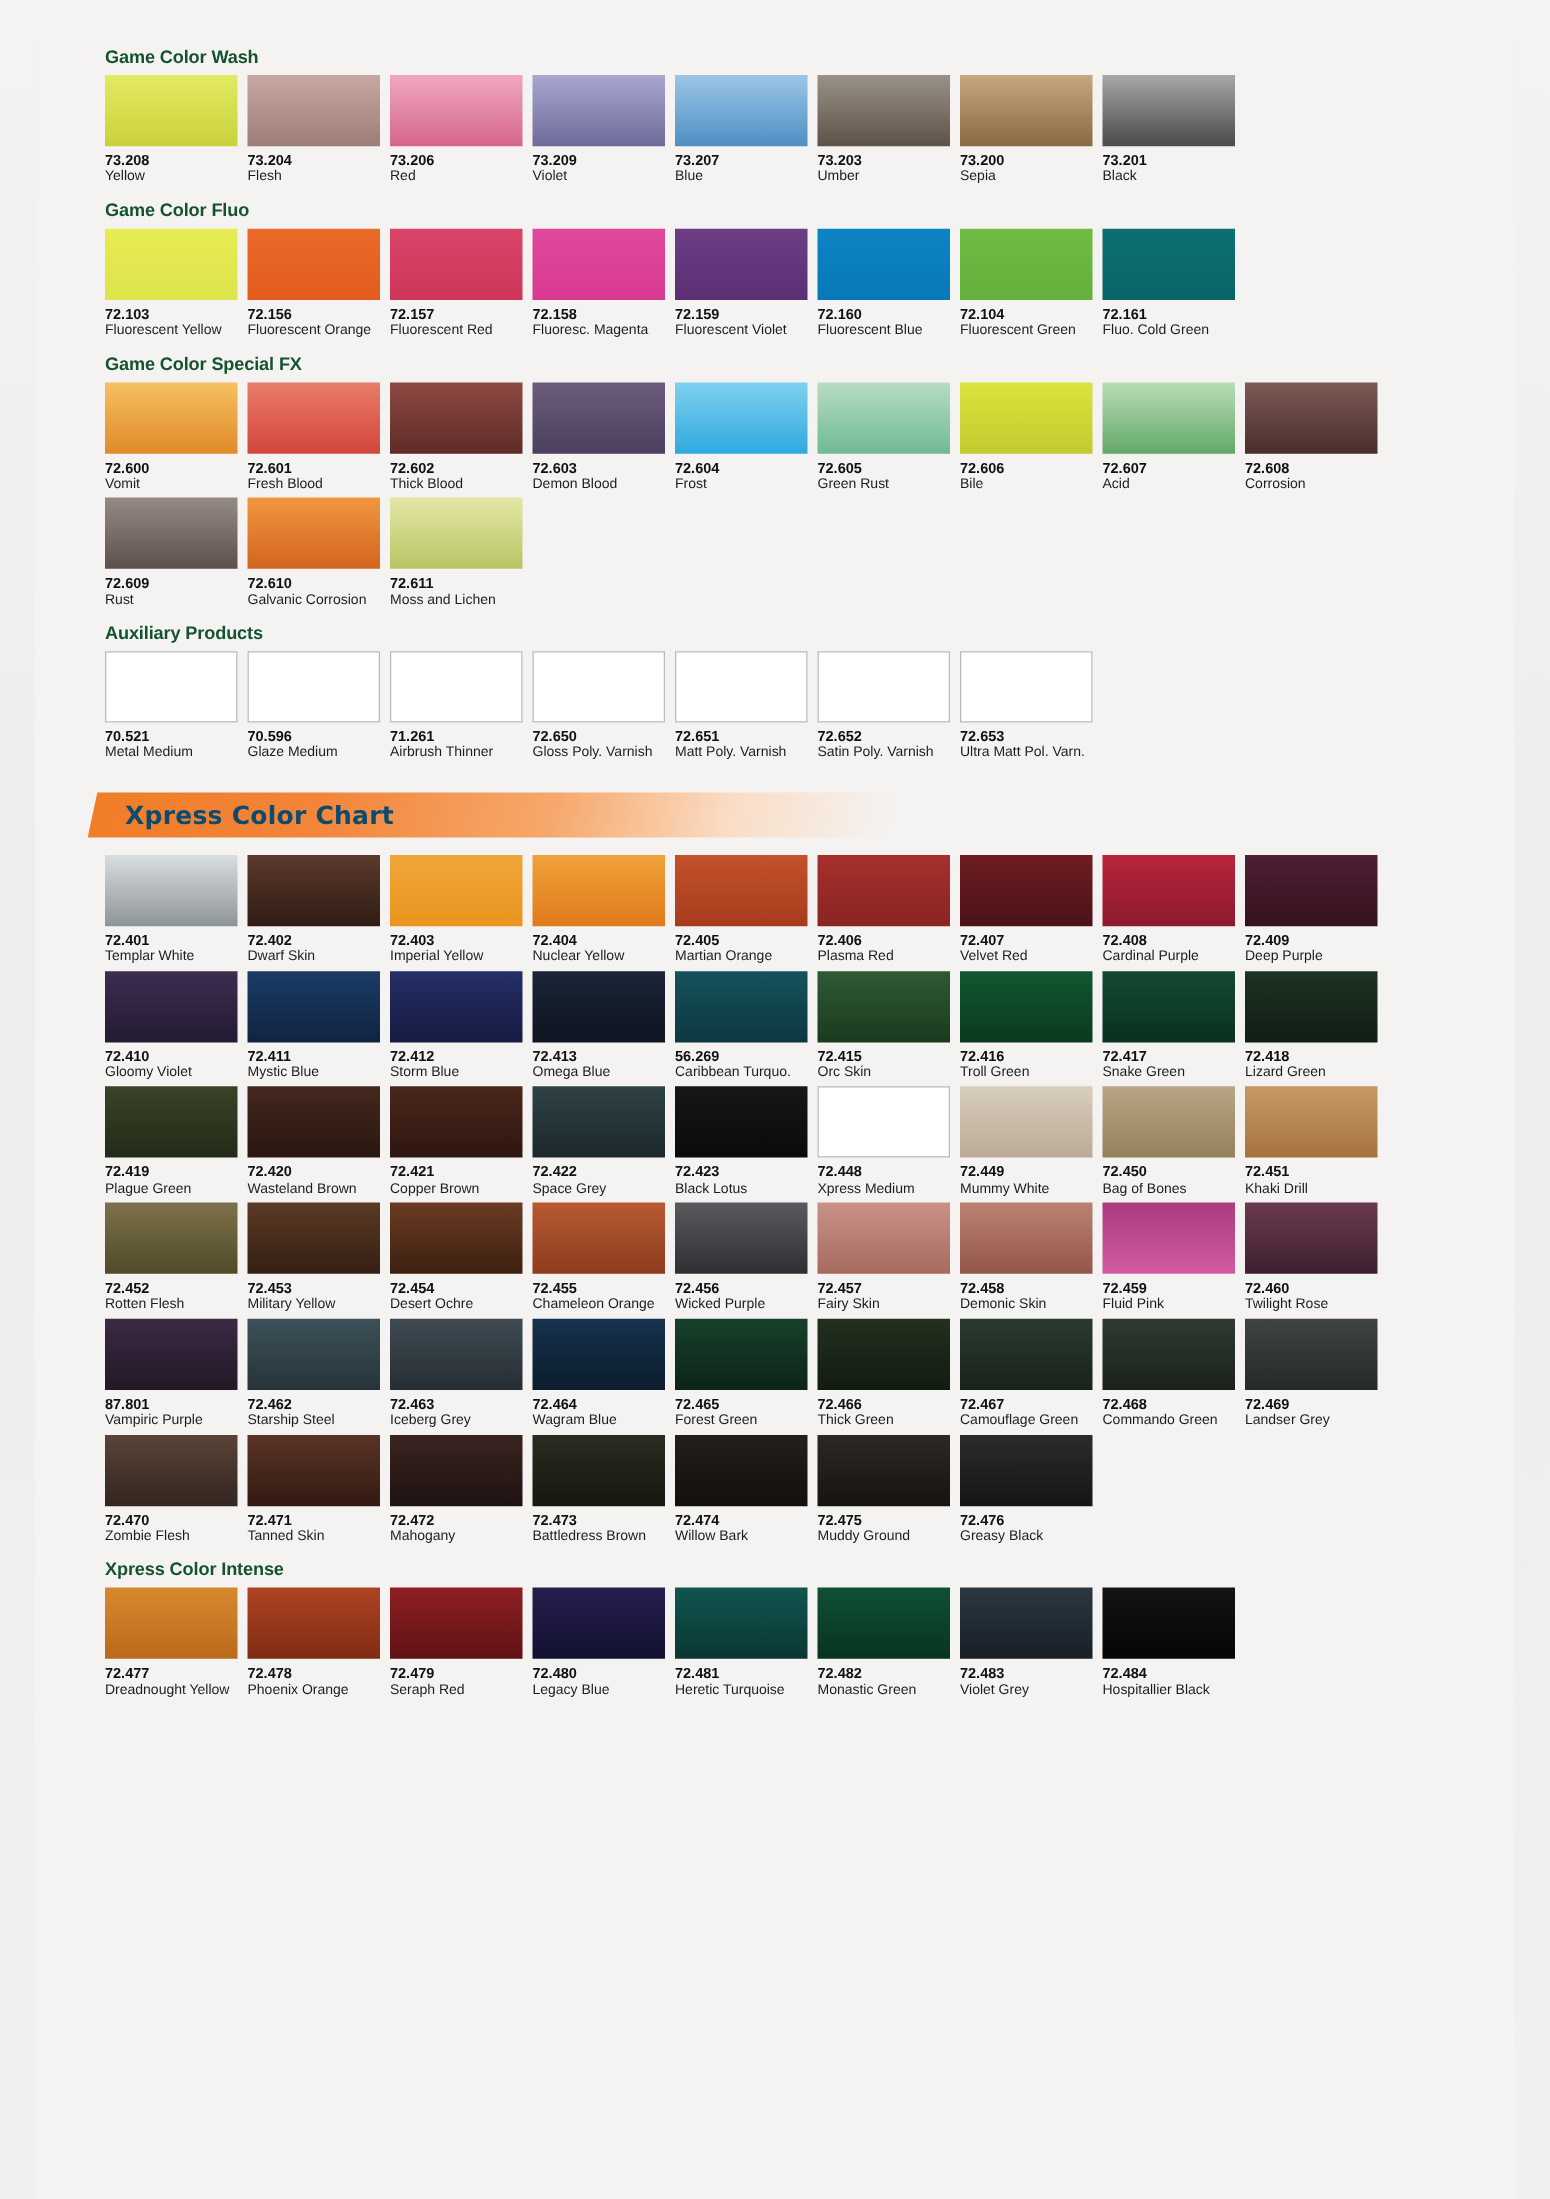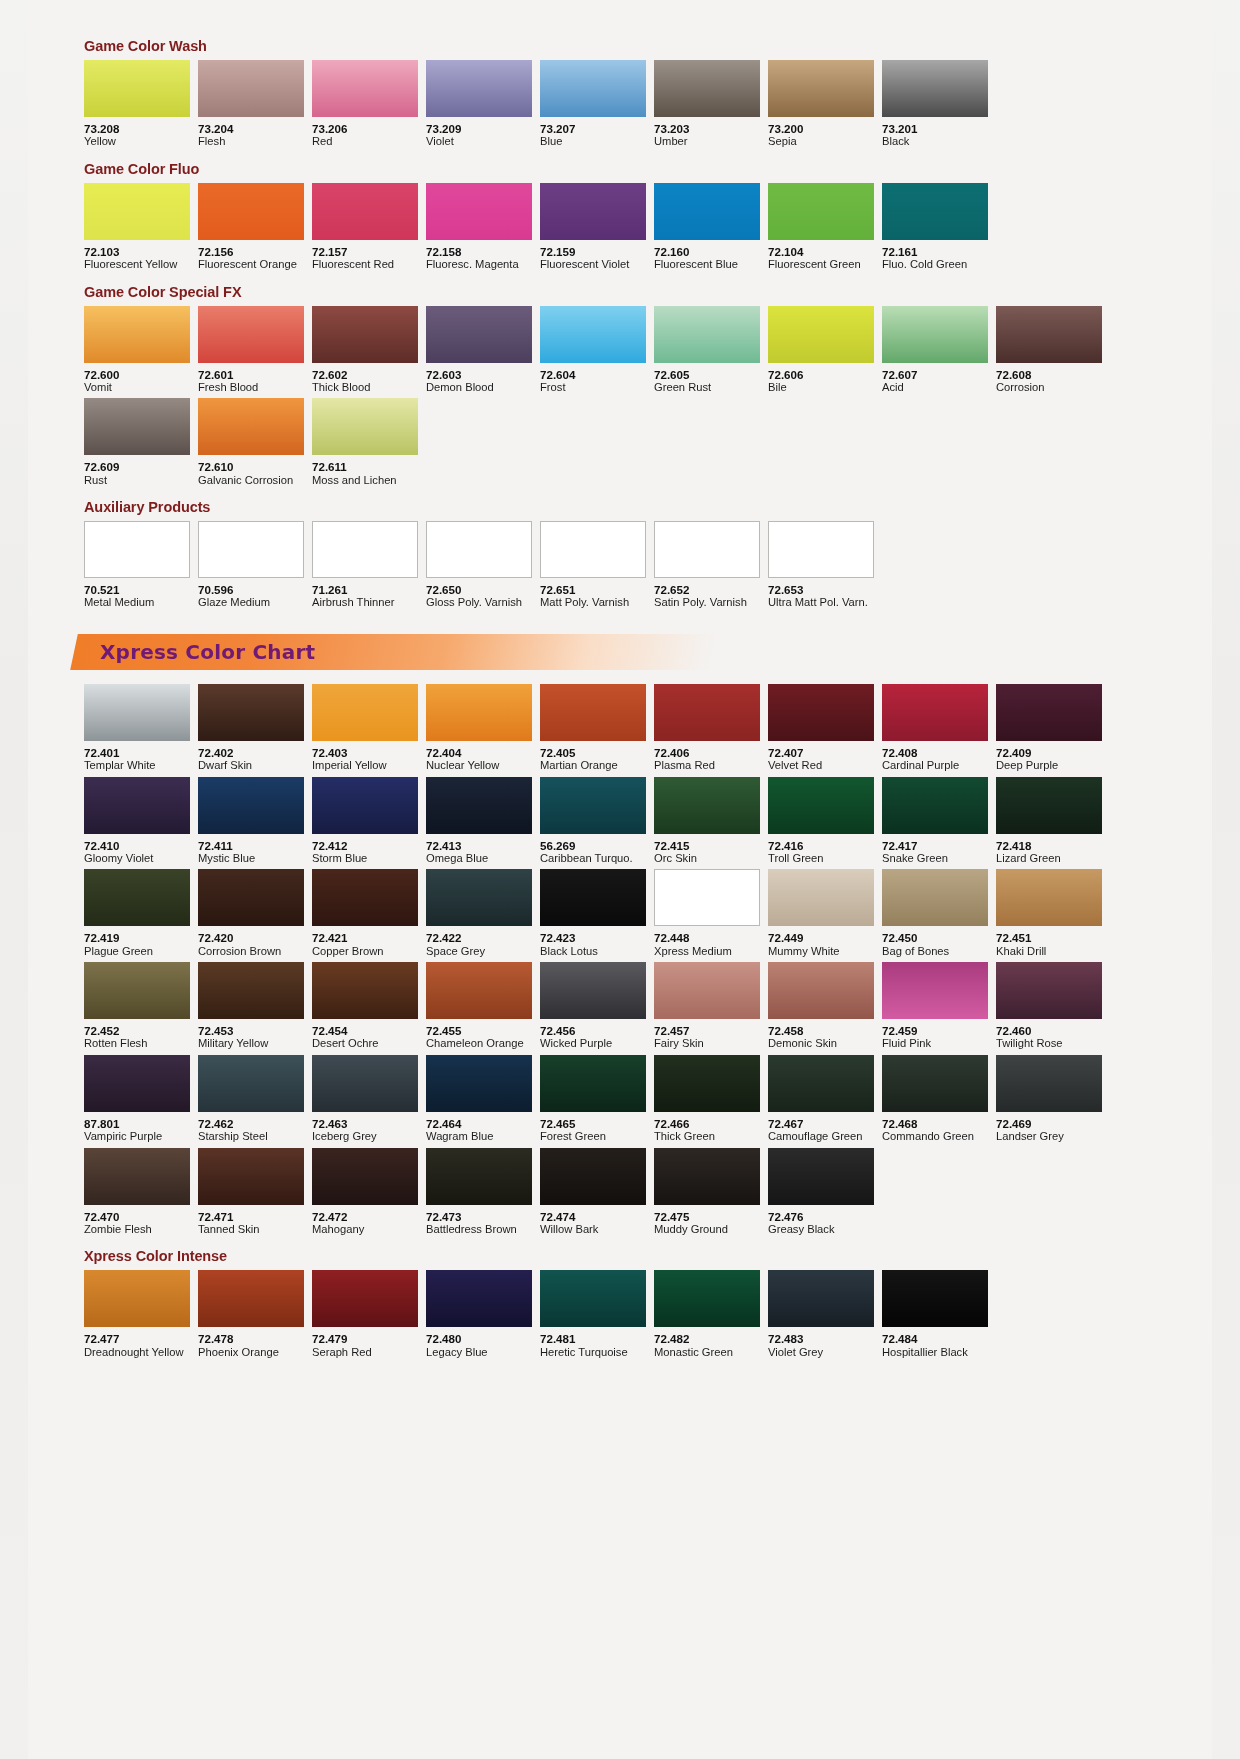--- a/index.html
+++ b/index.html
@@ -17,21 +17,21 @@
       linear-gradient(180deg,#f3f3f2 0%,#eeedec 40%,#f1f0ef 100%);
   }
   .sheet{
     position:absolute;left:28px;top:0px;width:1184px;height:1759px;
     background:#f4f3f2;
   }
   .content{
     position:absolute;left:56px;top:38px;width:1030px;
   }
   .section-title{
-    font-size:14.5px;font-weight:bold;color:#7f1d1d;
+    font-size:14.5px;font-weight:bold;color:#14532d;
     margin:0 0 6px 0;letter-spacing:-0.1px;
   }
   .grid{
     display:grid;
     grid-template-columns:repeat(8,114px);
     column-gap:0px;row-gap:0px;
     margin-bottom:8px;
   }
   .grid.wide{grid-template-columns:repeat(9,114px);}
   .swatch-cell{
@@ -59,21 +59,21 @@
     position:relative;margin:20px 0 14px 0;height:36px;
   }
   .banner{
     position:absolute;left:-10px;top:0;
     width:640px;height:36px;
     background:linear-gradient(90deg,#f07d28 0%,#f2853a 28%,#f6a96d 58%,#faddc6 80%,rgba(255,255,255,0) 100%);
     transform:skewX(-12deg);
   }
   .banner-text{
     position:absolute;left:16px;top:6px;
-    font-size:20px;font-weight:bold;color:#701a75;
+    font-size:20px;font-weight:bold;color:#0c4a6e;
     letter-spacing:0.2px;
     font-family:"DejaVu Sans", sans-serif;
   }
 </style>
 </head>
 <body>
 
 <div class="page">
   <div class="sheet">
     <div class="content">
@@ -366,21 +366,21 @@
             <div class="name">Lizard Green</div>
           </div>
           <div class="swatch-cell">
             <div class="chip" style="background: linear-gradient(rgb(58, 67, 40) 0%, rgb(35, 42, 23) 100%);"></div>
             <div class="code">72.419</div>
             <div class="name">Plague Green</div>
           </div>
           <div class="swatch-cell">
             <div class="chip" style="background: linear-gradient(rgb(67, 40, 29) 0%, rgb(42, 23, 16) 100%);"></div>
             <div class="code">72.420</div>
-            <div class="name">Corrosion Brown</div>
+            <div class="name">Wasteland Brown</div>
           </div>
           <div class="swatch-cell">
             <div class="chip" style="background: linear-gradient(rgb(74, 38, 27) 0%, rgb(46, 22, 16) 100%);"></div>
             <div class="code">72.421</div>
             <div class="name">Copper Brown</div>
           </div>
           <div class="swatch-cell">
             <div class="chip" style="background: linear-gradient(rgb(47, 66, 70) 0%, rgb(27, 40, 43) 100%);"></div>
             <div class="code">72.422</div>
             <div class="name">Space Grey</div>

